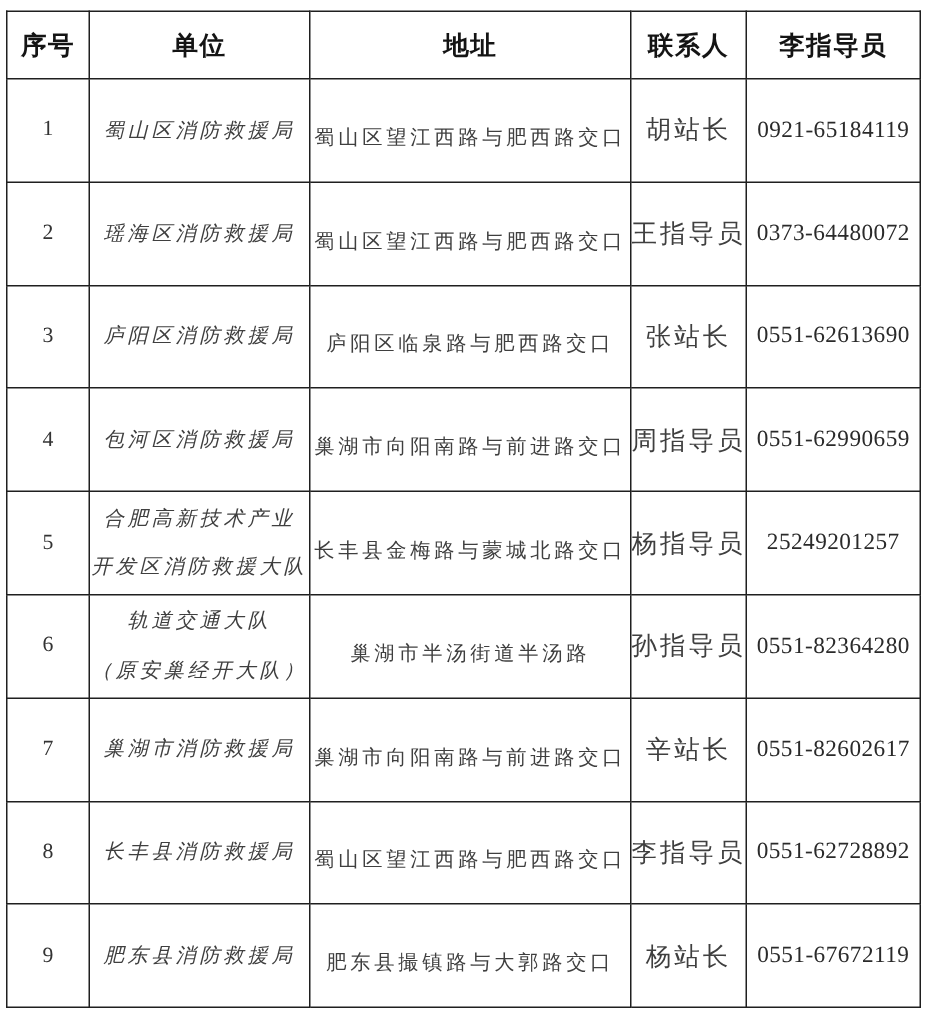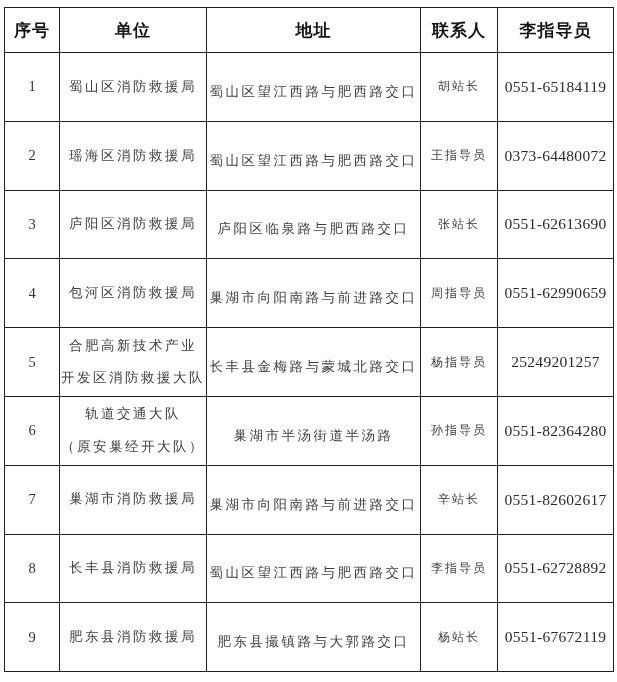--- a/index.html
+++ b/index.html
@@ -49,32 +49,33 @@
   td.cell-no {
     font-size: 14.5px;
     letter-spacing: 0;
     color: #333333;
   }
   td.cell-unit {
     font-size: 13.5px;
     letter-spacing: 2.5px;
     white-space: pre-line;
     line-height: 2.4;
+    font-style: italic;
   }
   td.cell-address {
     font-size: 13.5px;
     letter-spacing: 2.5px;
     margin-left: 13px;
   }
   td.cell-address .addr-inner {
     display: inline-block;
     transform: translateY(5px);
   }
   td.cell-contact {
-    font-size: 12px;
+    font-size: 17px;
     letter-spacing: 2px;
   }
   td.cell-phone {
     font-size: 15.5px;
     letter-spacing: 0.3px;
     color: #2a2a2a;
   }
   col.c-no      { width: 55px; }
   col.c-unit    { width: 147px; }
   col.c-address { width: 214px; }
@@ -103,21 +104,21 @@
       </tr>
     </thead>
     <tbody>
         <tr>
     <td class="cell-no">1</td>
     <td class="cell-unit">蜀山区消防救援局</td>
     <td class="cell-address">
       <span class="addr-inner">蜀山区望江西路与肥西路交口</span>
     </td>
     <td class="cell-contact">胡站长</td>
-    <td class="cell-phone">0551-65184119</td>
+    <td class="cell-phone">0921-65184119</td>
   </tr>
         <tr>
     <td class="cell-no">2</td>
     <td class="cell-unit">瑶海区消防救援局</td>
     <td class="cell-address">
       <span class="addr-inner">蜀山区望江西路与肥西路交口</span>
     </td>
     <td class="cell-contact">王指导员</td>
     <td class="cell-phone">0373-64480072</td>
   </tr>

